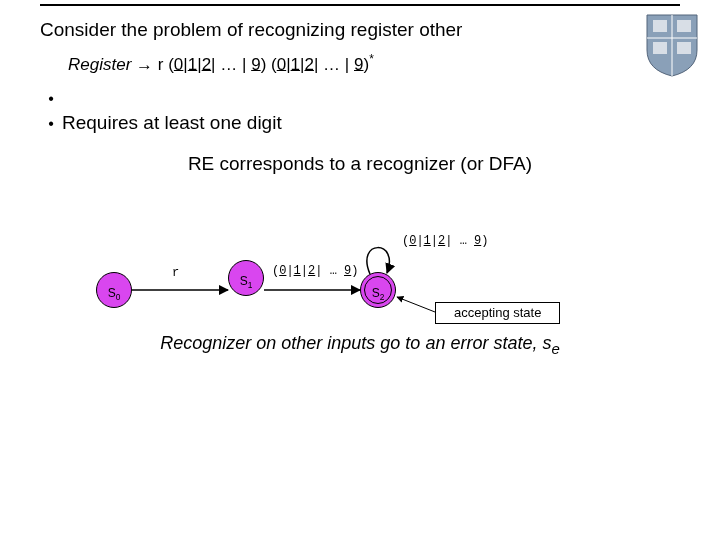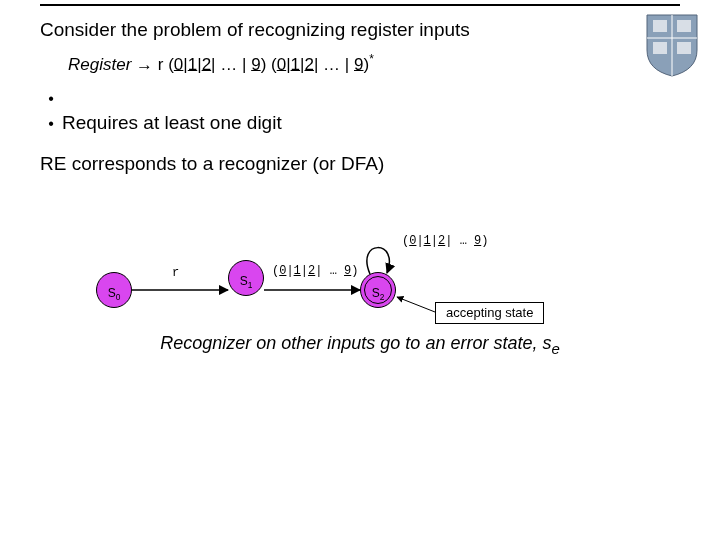--- a/index.html
+++ b/index.html
@@ -43,21 +43,21 @@
     margin: 10px 0 18px 0;
   }
   .bullets .row {
     display: flex;
     align-items: baseline;
     margin: 2px 0;
   }
   .bullets .dot {
     width: 22px; text-align: center; font-size: 16px;
   }
-  .re-line { margin-top: 6px; }
+  .re-line { margin-top: 6px; text-align: center; }
   
   .diagram {
     position: relative;
     height: 130px;
     margin-top: 28px;
   }
   .state {
     position: absolute;
     width: 34px; height: 34px;
     border: 1.5px solid #000;
@@ -82,21 +82,21 @@
   .state .lbl sub { font-size: 0.7em; }
   .translabel {
     position: absolute;
     font-family: Liberation Mono, monospace;
     font-size: 12px;
   }
   .translabel .u { text-decoration: underline; }
   .accept-box {
     position: absolute;
     border: 1px solid #000;
-    padding: 2px 10px;
+    padding: 2px 18px;
     font-family: Arial, Helvetica, sans-serif;
     font-size: 13px;
     background: #fff;
   }
   .footer-note {
     text-align: center;
     font-style: italic;
     font-size: 18px;
     margin-top: -2px;
   }
@@ -127,21 +127,21 @@
       <rect x="35" y="10" width="14" height="12" fill="#d8dee6"></rect>
       <rect x="11" y="32" width="14" height="12" fill="#d8dee6"></rect>
       <rect x="35" y="32" width="14" height="12" fill="#d8dee6"></rect>
     </svg>
   </div>
 
   <hr class="title-rule">
 
   <div class="body">
 
-    <div>Consider the problem of recognizing register inputs</div>
+    <div>Consider the problem of recognizing register other</div>
 
     <div class="grammar">
       <span class="lhs">Register</span>
       <span>→</span>
       <span>r</span>
       <span>(</span><span class="u">0</span><span>|</span><span class="u">1</span><span>|</span><span class="u">2</span><span>|</span>
       <span>…</span>
       <span>|</span>
       <span class="u">9</span><span>)</span>
       <span>(</span><span class="u">0</span><span>|</span><span class="u">1</span><span>|</span><span class="u">2</span><span>|</span>

